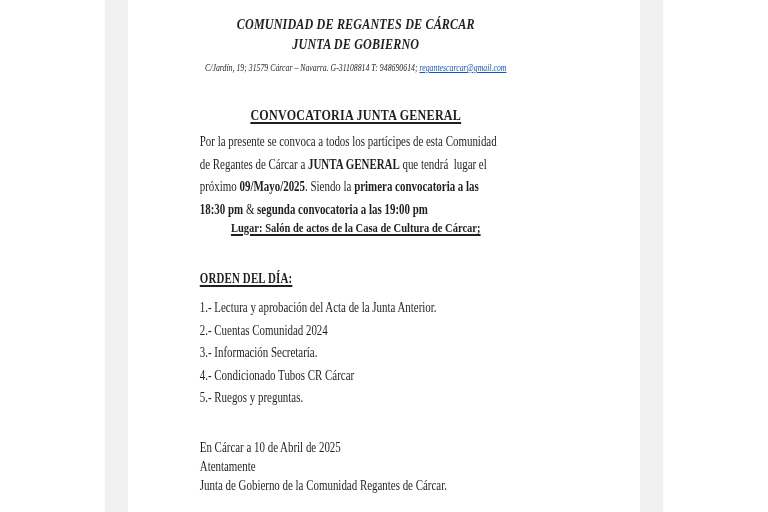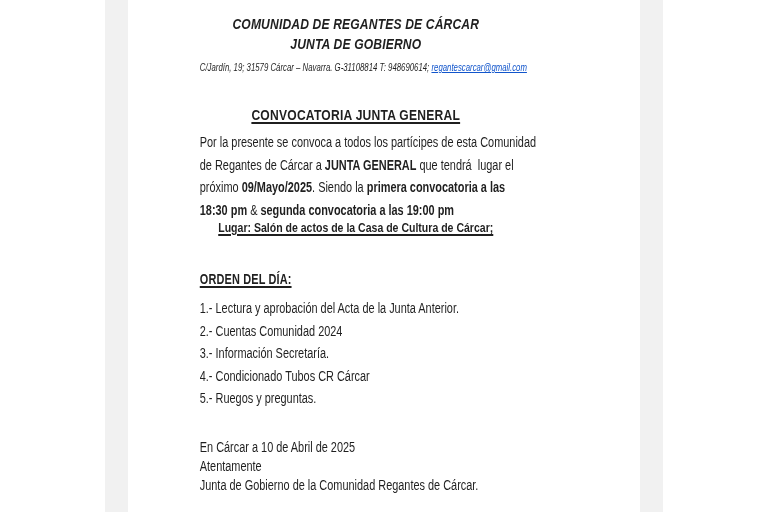--- a/index.html
+++ b/index.html
@@ -9,20 +9,21 @@
     height: 512px;
     background: #ffffff;
     overflow: hidden;
     font-family: "Liberation Sans", "DejaVu Sans", sans-serif;
   }
   .canvas {
     position: relative;
     width: 768px;
     height: 512px;
     background: #ffffff;
+    font-family: Liberation Serif, serif;
   }
   .backdrop {
     position: absolute;
     left: 105px;
     top: 0;
     width: 558px;
     height: 512px;
     background: var(--backdrop, #f1f1f1);
   }
   .page {

